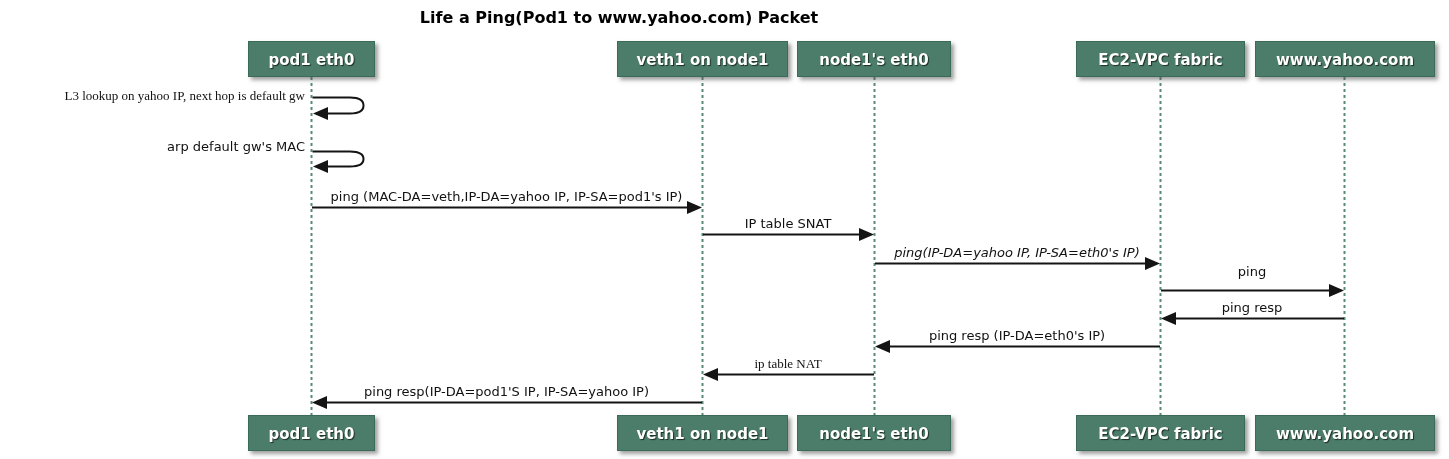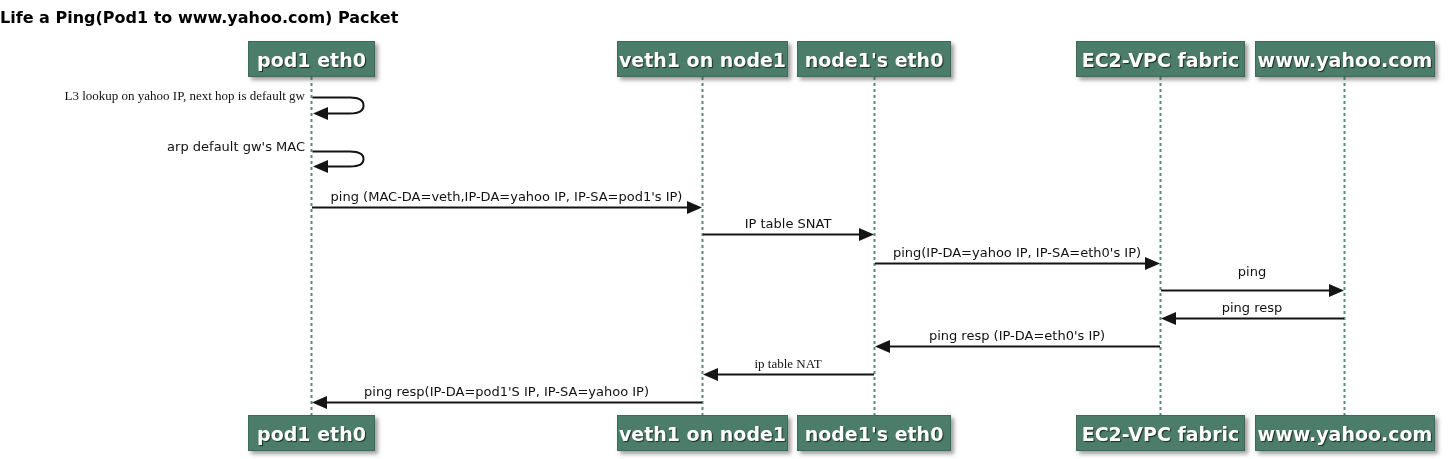--- a/index.html
+++ b/index.html
@@ -5,33 +5,33 @@
   html,body{margin:0;padding:0;background:#ffffff;}
   .diagram{
     position:relative;
     width:1449px;height:459px;
     font-family:"DejaVu Sans", sans-serif;
     background:#ffffff;
     overflow:hidden;
   }
   .title{
     position:absolute;left:0;top:8px;width:1238px;
-    text-align:left;font-size:16px;font-weight:bold;color:#000000;
+    text-align:center;font-size:16px;font-weight:bold;color:#000000;
   }
   .svg-layer{position:absolute;left:0;top:0;}
   .lifeline{stroke:#5b8a74;stroke-width:2;stroke-dasharray:3,3;}
   .arrow-line{stroke:#141414;stroke-width:2;}
   .arrow-head{fill:#141414;stroke:none;}
   .self-loop{stroke:#141414;stroke-width:2;fill:none;}
   .participant{
     position:absolute;height:36px;line-height:36px;
     background:#4b7d6a;border:1.5px solid #3b6a59;
     box-sizing:border-box;
     box-shadow:3px 3px 4px rgba(80,80,80,0.55);
-    color:#ffffff;font-size:19px;font-weight:bold;text-align:center;
+    color:#ffffff;font-size:15px;font-weight:bold;text-align:center;
     text-shadow:1px 1px 1px rgba(0,0,0,0.65);
     white-space:nowrap;
   }
   .msg-label{
     position:absolute;font-size:13px;color:#111111;
     text-align:center;white-space:nowrap;height:16px;line-height:16px;
   }
   .msg-label.right-align{text-align:right;}
 </style>
 </head>
@@ -109,20 +109,20 @@
   <div class="participant" style="left:248px;top:415px;width:127px;">pod1 eth0</div>
   <div class="participant" style="left:617px;top:415px;width:171px;">veth1 on node1</div>
   <div class="participant" style="left:797px;top:415px;width:154px;">node1's eth0</div>
   <div class="participant" style="left:1076px;top:415px;width:169px;">EC2-VPC fabric</div>
   <div class="participant" style="left:1255px;top:415px;width:180px;">www.yahoo.com</div>
 
   <div class="msg-label right-align" style="left:0;top:88px;width:305px;font-family:Liberation Serif, serif;">L3 lookup on yahoo IP, next hop is default gw</div>
   <div class="msg-label right-align" style="left:0;top:139px;width:305px;">arp default gw's MAC</div>
   <div class="msg-label" style="left:311px;top:189px;width:391px;">ping (MAC-DA=veth,IP-DA=yahoo IP, IP-SA=pod1's IP)</div>
   <div class="msg-label" style="left:702px;top:216px;width:172px;">IP table SNAT</div>
-  <div class="msg-label" style="left:874px;top:245px;width:286px;">ping(IP-DA=yahoo IP, IP-SA=eth0's IP)</div>
+  <div class="msg-label" style="left:874px;top:245px;width:286px;font-style:italic;">ping(IP-DA=yahoo IP, IP-SA=eth0's IP)</div>
   <div class="msg-label" style="left:1160px;top:264px;width:184px;">ping</div>
   <div class="msg-label" style="left:1160px;top:300px;width:184px;">ping resp</div>
   <div class="msg-label" style="left:874px;top:328px;width:286px;">ping resp (IP-DA=eth0's IP)</div>
   <div class="msg-label" style="left:702px;top:356px;width:172px;font-family:Liberation Serif, serif;">ip table NAT</div>
   <div class="msg-label" style="left:311px;top:384px;width:391px;">ping resp(IP-DA=pod1'S IP, IP-SA=yahoo IP)</div>
 
 </div>
 
 </body></html>

